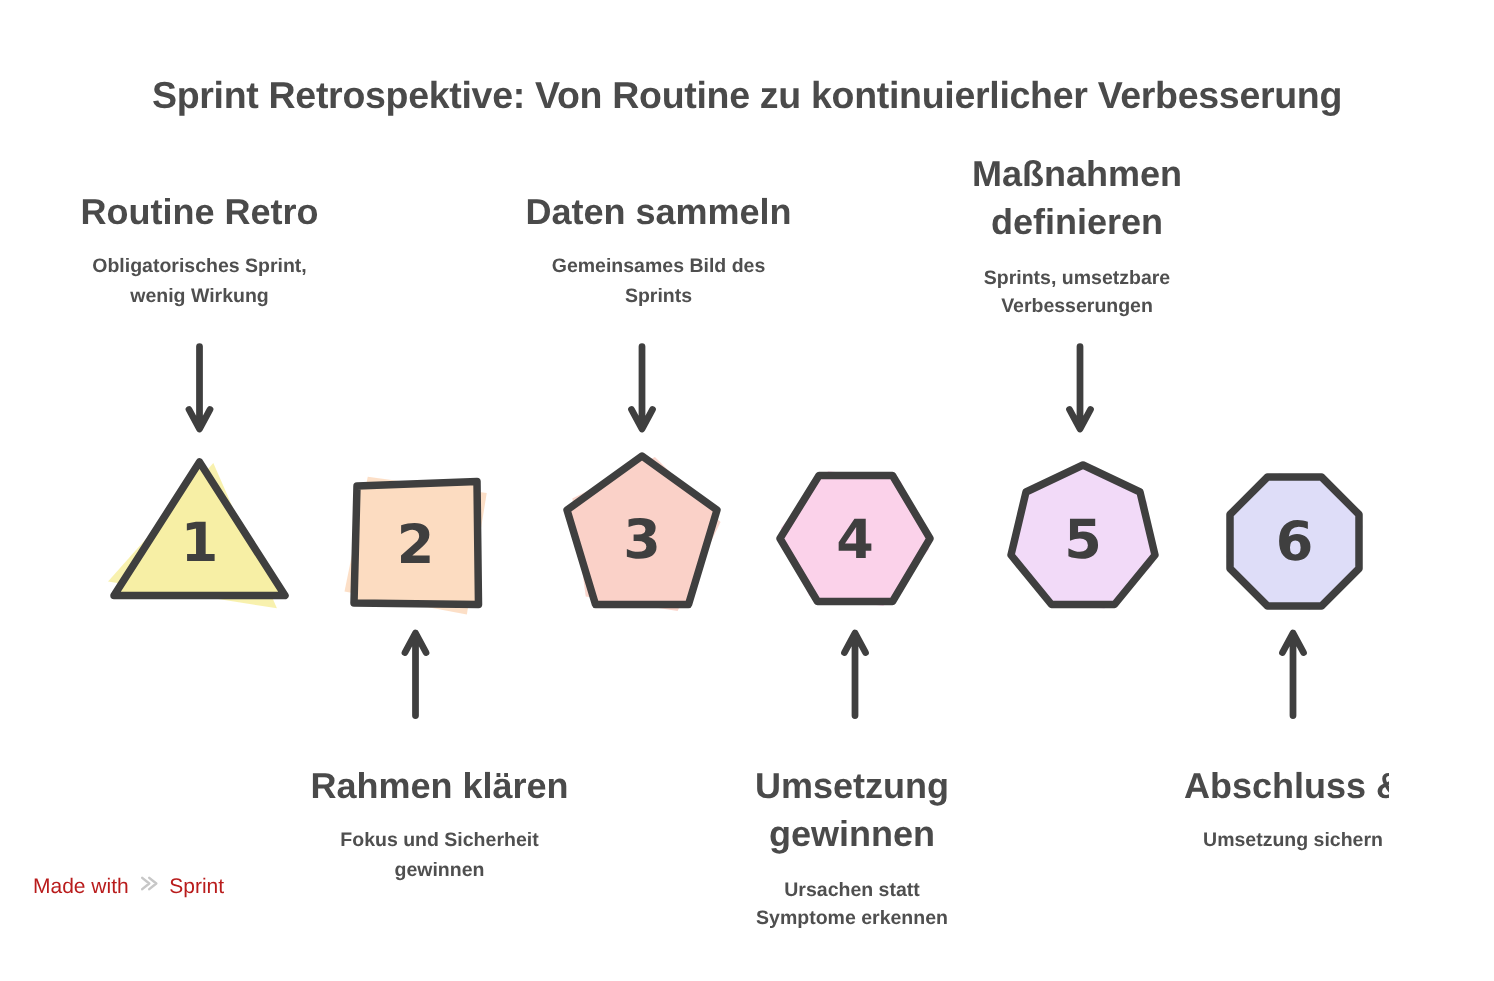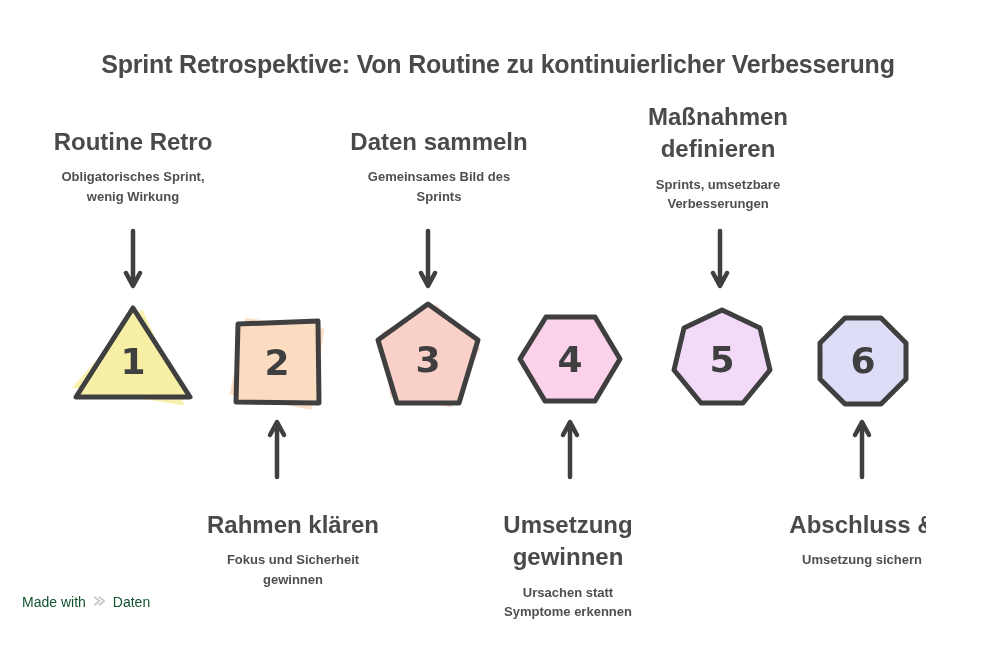--- a/index.html
+++ b/index.html
@@ -21,22 +21,22 @@
   .shape svg, .arrow svg { overflow:visible; display:block; }
   .arrow { position:absolute; transform:translateX(-50%); }
   .outline-poly { stroke:#3f3f3f; stroke-width:5; stroke-linejoin:round; }
   .underlay-poly { opacity:0.9; }
   .num {
     font-family:"DejaVu Sans",sans-serif; font-size:36px; font-weight:bold;
     fill:#3f3f3f; text-anchor:middle;
   }
   .arrow path { stroke:#3f3f3f; stroke-width:4.5; fill:none; stroke-linecap:round; stroke-linejoin:round; }
   .footer {
-    position:absolute; left:22px; top:594px; display:flex; gap:6px;
-    color:#14532d; font-size:14px;
+    position:absolute; left:22px; top:582px; display:flex; gap:6px;
+    color:#b91c1c; font-size:14px;
   }
   .napkin-icon path { stroke:#c7c7c7; stroke-width:1.8; fill:none; stroke-linecap:round; stroke-linejoin:round; }
 </style>
 </head>
 <body>
 
 <div class="stage">
 
   <div class="title">Sprint Retrospektive: Von Routine zu kontinuierlicher Verbesserung</div>
 
@@ -173,16 +173,16 @@
     <div class="step-desc">
       <div>Umsetzung sichern</div>
     </div>
   </div>
 
   <div class="footer">
     <span>Made with</span>
     <svg class="napkin-icon" width="15" height="14" viewBox="0 0 16 14">
       <path d="M3 3 L8 7 L3 11 M8 3 L13 7 L8 11"></path>
     </svg>
-    <span>Daten</span>
+    <span>Sprint</span>
   </div>
 
 </div>
 
 </body></html>

